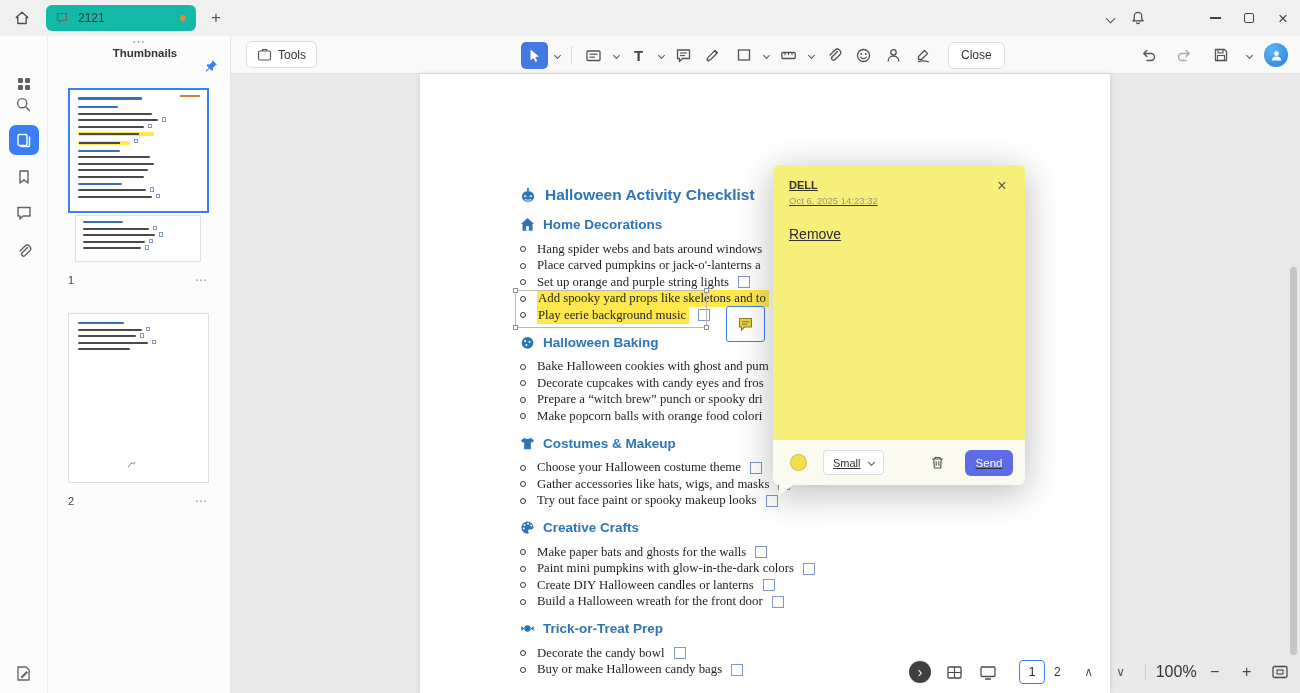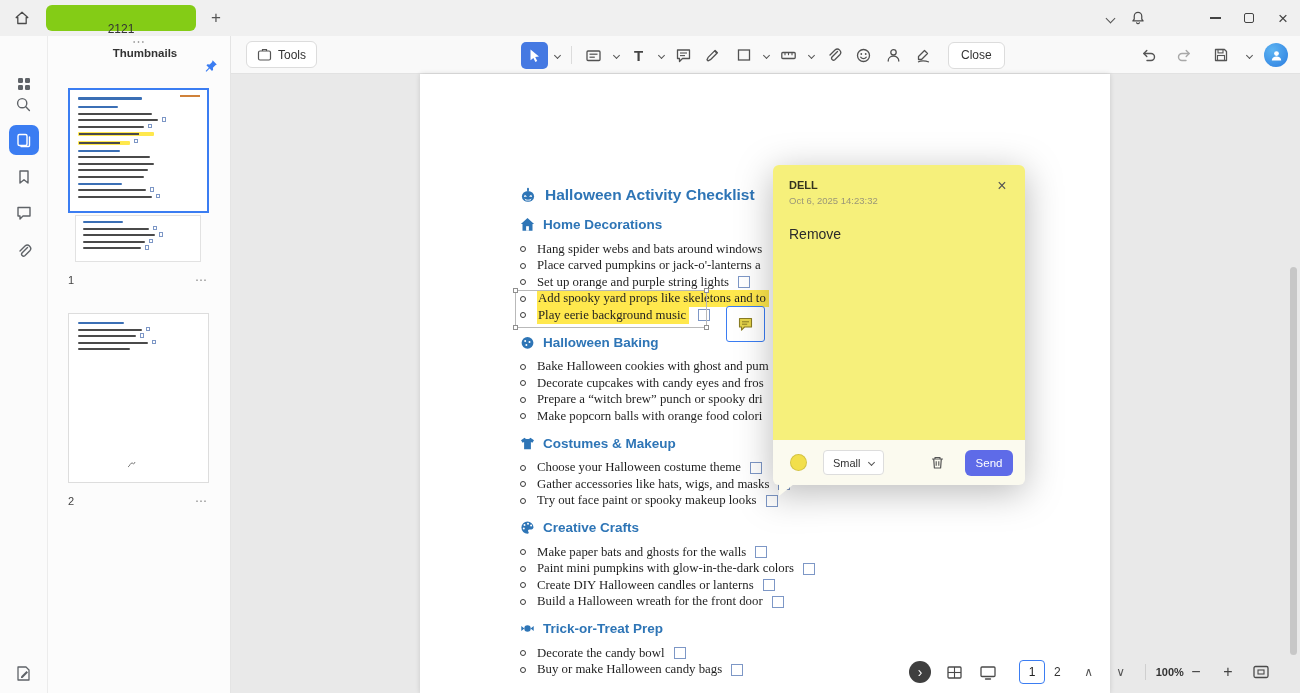--- a/index.html
+++ b/index.html
@@ -5,21 +5,21 @@
   * { margin:0; padding:0; box-sizing:border-box; }
   html,body { width:1300px; height:693px; overflow:hidden; }
   body { font-family:"Liberation Sans",sans-serif; background:#e9e9e9; position:relative; color:#333; }
   button { background:none; border:none; font:inherit; color:inherit; cursor:default; }
   svg { display:block; }
 
   
   .titlebar { position:absolute; top:0; left:0; width:1300px; height:36px; background:#f0f0f0; display:flex; align-items:center; }
   .tb-btn { display:flex; align-items:center; justify-content:center; width:28px; height:28px; color:#4a4a4a; }
   .home-btn { margin-left:8px; }
-  .tab { margin-left:10px; width:150px; height:26px; background:#84cc16; border-radius:6px; display:flex; align-items:center; padding:0 10px; gap:17px;flex-direction:column; }
+  .tab { margin-left:10px; width:150px; height:26px; background:#14b8a6; border-radius:6px; display:flex; align-items:center; padding:0 10px; gap:10px; }
   .tab-title { font-size:12px; color:#333; }
   .tab-dot { width:6px; height:6px; border-radius:50%; background:#dd8e3c; margin-left:auto; }
   .newtab { font-size:17px; color:#555; margin-left:6px; }
   .tb-right { margin-left:auto; display:flex; align-items:center; }
   .chev { width:7px; height:7px; border-right:1.5px solid #555; border-bottom:1.5px solid #555; transform:rotate(45deg); display:inline-block; }
   .chev-sm { width:5px; height:5px; border-width:1.3px; }
   .bell-btn { margin-right:46px; }
   .winctl { width:34px; height:30px; }
   .min-glyph { width:11px; height:1.5px; background:#444; display:block; }
   .max-glyph { width:10px; height:10px; border:1.4px solid #444; border-radius:2px; display:block; }
@@ -78,21 +78,21 @@
   .bullet { width:6px; height:6px; border:1.1px solid #3a3a3a; border-radius:50%; margin:0 11px 0 0; flex:0 0 auto; }
   .item-text.hl { background:#ffe84d; padding:1px 3px 1px 1px; }
   .cbx { width:12px; height:12px; border:1.6px solid #7d97c6; background:#fff; margin-left:9px; flex:0 0 auto; }
 
   .sel-outline { position:absolute; left:95px; top:216px; width:192px; height:38px; border:1px solid #b9b9b9; }
   .handle { position:absolute; width:5px; height:5px; background:#fff; border:1px solid #8f8f8f; }
   .h-tl{left:-3px;top:-3px;} .h-tr{right:-3px;top:-3px;} .h-bl{left:-3px;bottom:-3px;} .h-br{right:-3px;bottom:-3px;}
   .comment-anchor { position:absolute; left:306px; top:232px; width:39px; height:36px; background:#fff; border:1.6px solid #3b7df2; border-radius:3px; display:flex; align-items:center; justify-content:center; }
 
   
-  .note { position:absolute; left:542px; top:91px; width:252px; height:296px; z-index:30; filter:drop-shadow(0 7px 18px rgba(0,0,0,.28)); }
+  .note { position:absolute; left:542px; top:91px; width:252px; height:296px; z-index:30; filter:drop-shadow(0 7px 18px rgba(0,0,0,.28));text-decoration:underline; }
   .note-main { height:275px; background:#f6f07b; border-radius:6px 6px 0 0; padding:14px 16px; position:relative; }
   .note-author { font-size:11px; font-weight:bold; color:#33331f; }
   .note-time { font-size:9.5px; color:#9b9778; margin-top:4px; }
   .note-close { position:absolute; right:12px; top:10px; font-size:16px; color:#555; width:22px; height:22px; display:flex; align-items:center; justify-content:center; }
   .note-text { margin-top:20px; font-size:14px; color:#2b2b2b; }
   .note-footer { height:45px; background:#fbfaef; border-radius:0 0 6px 6px; display:flex; align-items:center; padding:0 12px; gap:9px; position:relative; }
   .note-tail { position:absolute; left:6px; bottom:-11px; width:0; height:0; border-left:15px solid #fbfaef; border-bottom:12px solid transparent; }
   .color-dot { width:17px; height:17px; border-radius:50%; background:#f2df4b; border:1px solid rgba(0,0,0,.12); margin-left:5px; }
   .size-select { height:25px; background:#fff; border:1px solid #ddd; border-radius:4px; display:flex; align-items:center; gap:8px; padding:0 9px; font-size:11px; color:#333; margin-left:7px; }
   .trash-btn { margin-left:auto; width:24px; height:24px; display:flex; align-items:center; justify-content:center; }
@@ -100,21 +100,21 @@
 
   
   .bottom-controls { position:absolute; left:678px; top:583px; height:30px; display:flex; align-items:center; color:#4a4a4a; }
   .bc { display:flex; align-items:center; justify-content:center; height:26px; }
   .toggle-btn { width:22px; height:22px; border-radius:50%; background:#3f3f3f; color:#fff; font-size:14px; margin-right:10px; }
   .bc-ico { width:26px; margin-right:8px; }
   .page-input { width:26px; height:24px; border:1.6px solid #3b7df2; border-radius:4px; background:#fff; text-align:center; font-size:12px; color:#222; margin:0 9px 0 10px; font-family:inherit; }
   .page-total { font-size:12px; color:#333; margin-right:16px; }
   .pager-chev { width:24px; font-size:12px; color:#555; margin-right:8px; }
   .bc-sep { width:1px; height:16px; background:#cfcfcf; margin:0 10px 0 4px; }
-  .zoom-label { font-size:11px; color:#333; margin-right:0;font-weight:bold; }
+  .zoom-label { font-size:16px; color:#333; margin-right:6px; }
   .zoom-btn { width:24px; font-size:16px; color:#444; margin-right:8px; }
 
   .scroll-thumb { position:absolute; right:3px; top:193px; width:7px; height:388px; background:#c7c7c7; border-radius:4px; }
 </style>
 </head>
 <body>
 
 <div class="titlebar">
   <button class="tb-btn home-btn">
     <svg width="16" height="16" viewBox="0 0 16 16">

